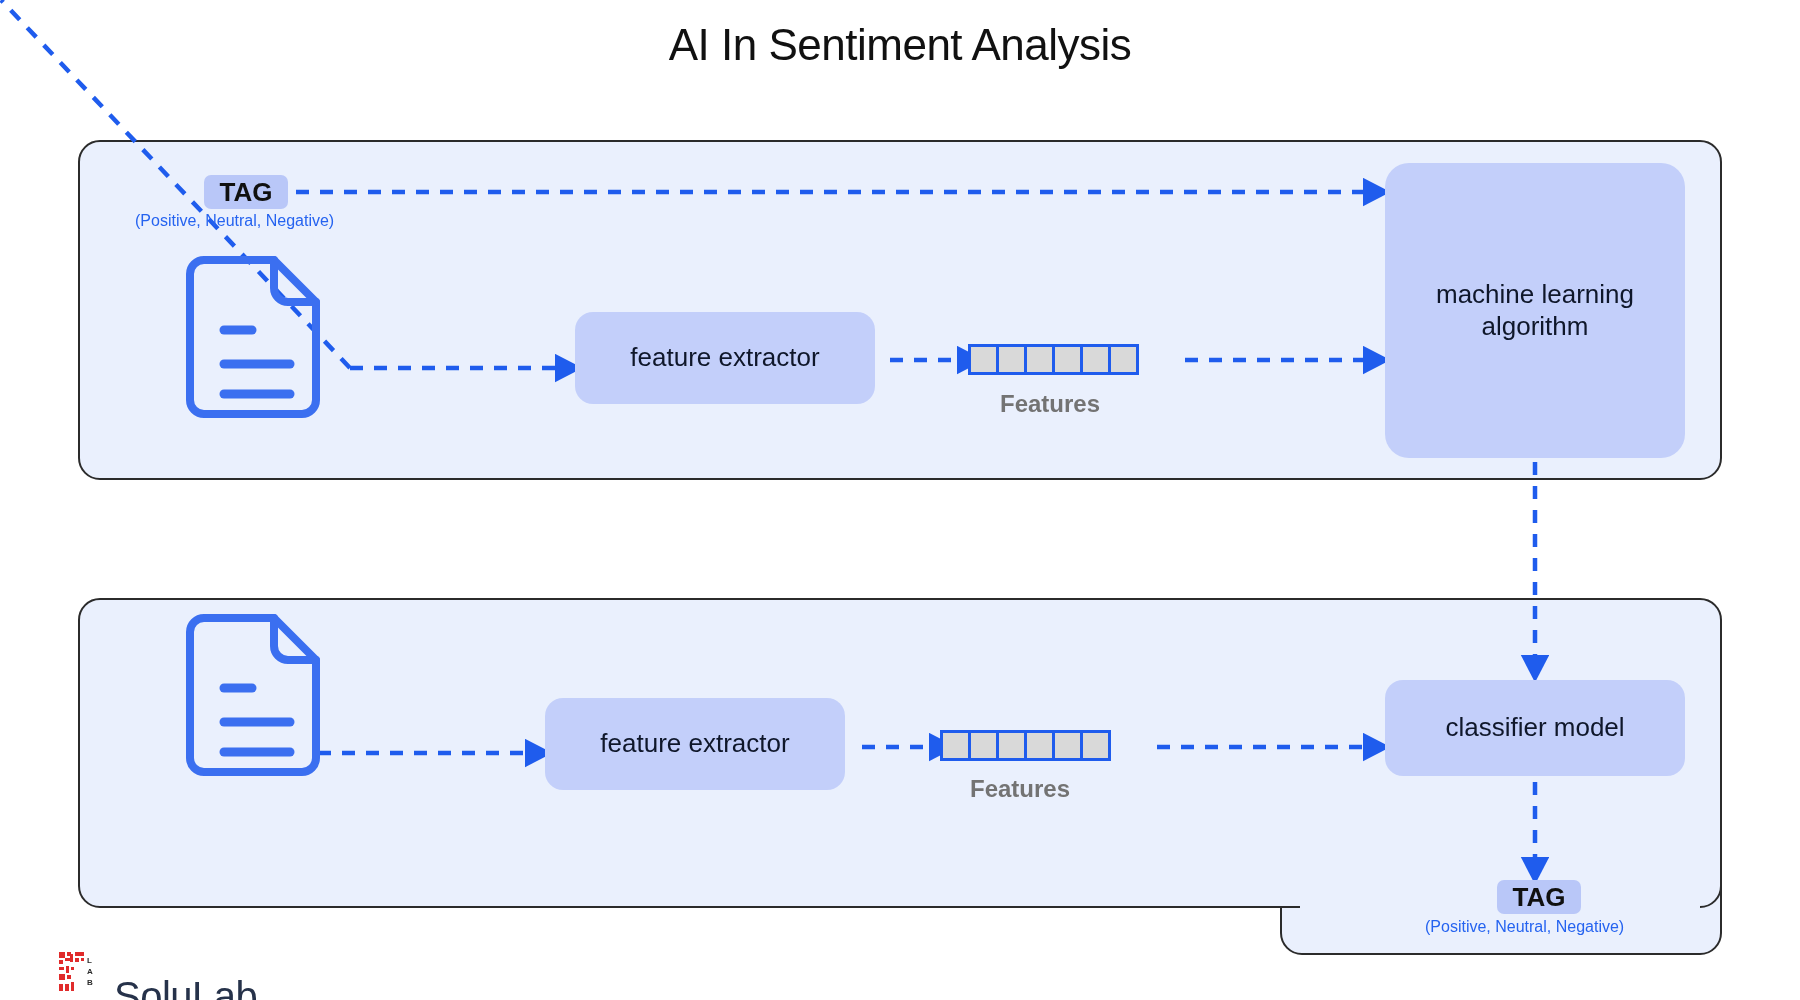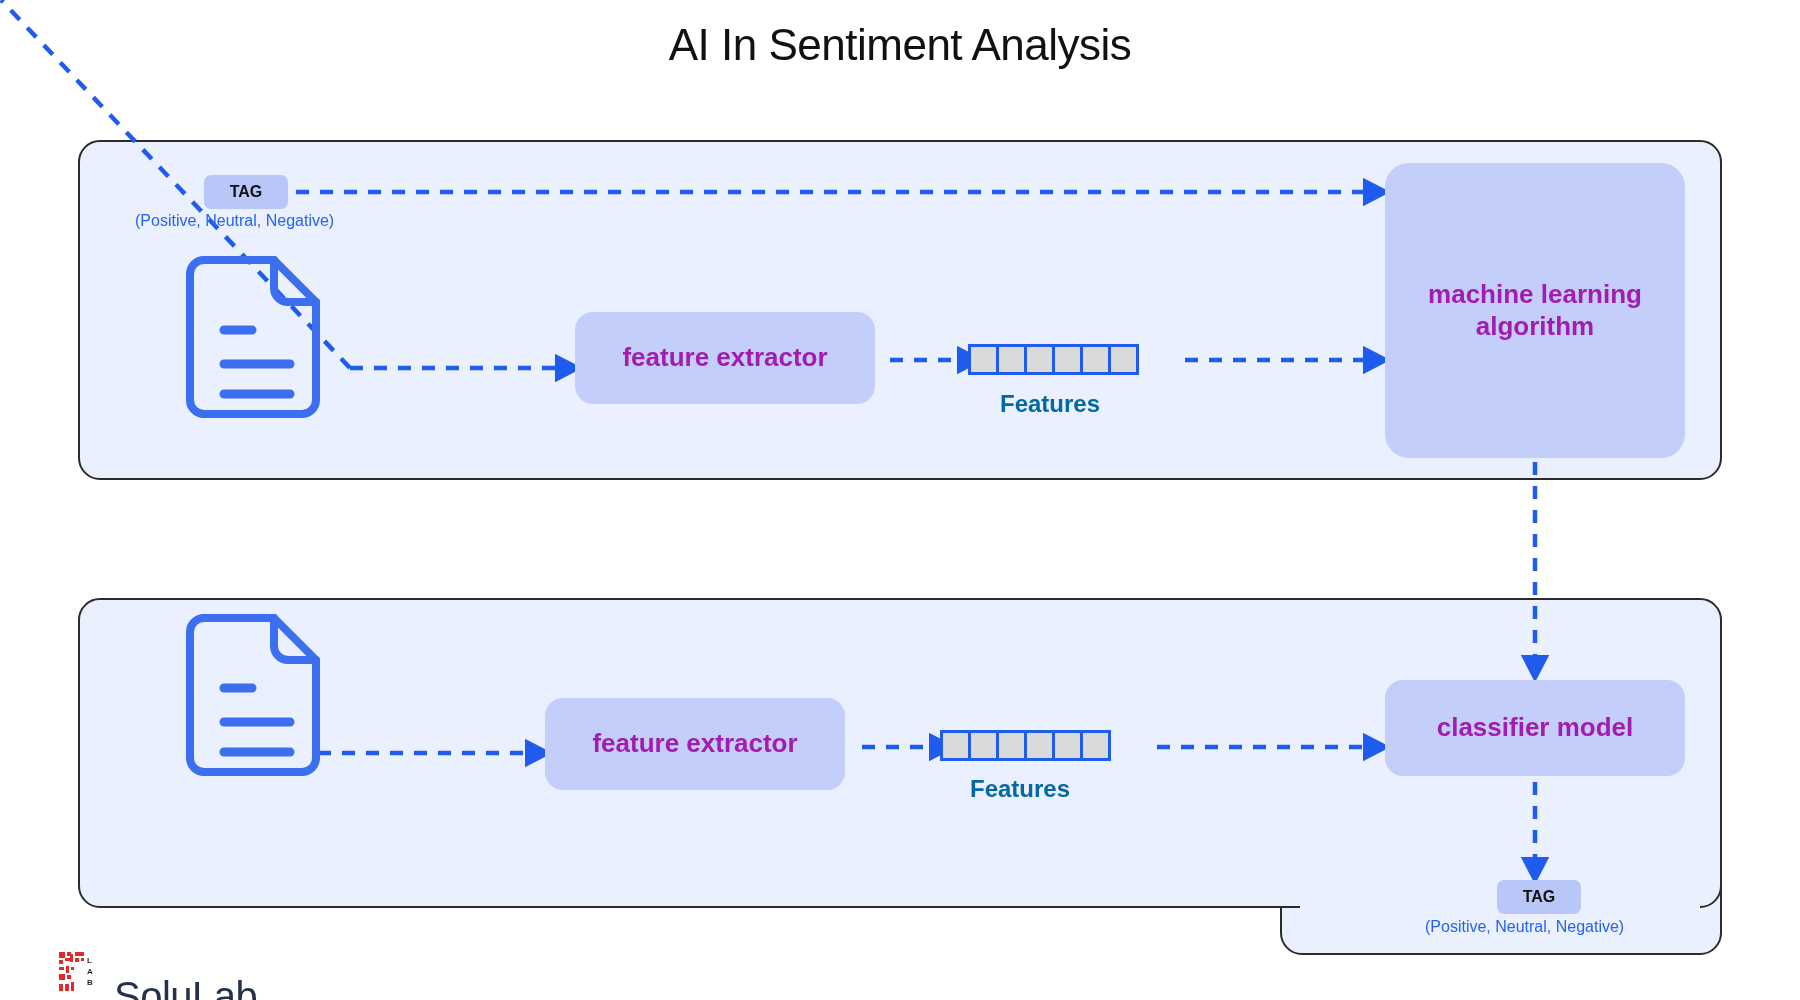--- a/index.html
+++ b/index.html
@@ -86,38 +86,38 @@
   
   .proc-box {
     position: absolute;
     background: #c3cffa;
     border-radius: 18px;
     display: flex;
     align-items: center;
     justify-content: center;
     text-align: center;
     font-size: 26px;
-    font-weight: bold;
-    color: #a21caf;
+    font-weight: normal;
+    color: #0f172a;
     line-height: 1.22;
     box-sizing: border-box;
     z-index: 6;
   }
   #fe-train { left: 575px; top: 312px; width: 300px; height: 92px; }
   #fe-apply { left: 545px; top: 698px; width: 300px; height: 92px; }
   #ml-algo  { left: 1385px; top: 163px; width: 300px; height: 295px;
               border-radius: 24px; z-index: 6; }
   #clf      { left: 1385px; top: 680px; width: 300px; height: 96px; }
 
   
   .tag-badge {
     position: absolute;
     background: #b9c7f8;
     border-radius: 7px;
-    font-size: 16px;
+    font-size: 26px;
     font-weight: bold;
     color: #101010;
     display: flex;
     align-items: center;
     justify-content: center;
     z-index: 7;
   }
   #tag-in  { left: 204px; top: 175px; width: 84px; height: 34px; }
   #tag-out { left: 1497px; top: 880px; width: 84px; height: 34px; }
 
@@ -130,21 +130,21 @@
     z-index: 7;
   }
   #tag-in-cap  { left: 135px; top: 212px; }
   #tag-out-cap { left: 1425px; top: 918px; }
 
   
   .features-label {
     position: absolute;
     font-size: 24px;
     font-weight: bold;
-    color: #0369a1;
+    color: #737373;
     z-index: 6;
   }
   #feat-label-train { left: 1000px; top: 390px; }
   #feat-label-apply { left: 970px; top: 775px; }
 
   
   .feature-strip {
     position: absolute;
     display: flex;
     z-index: 6;

